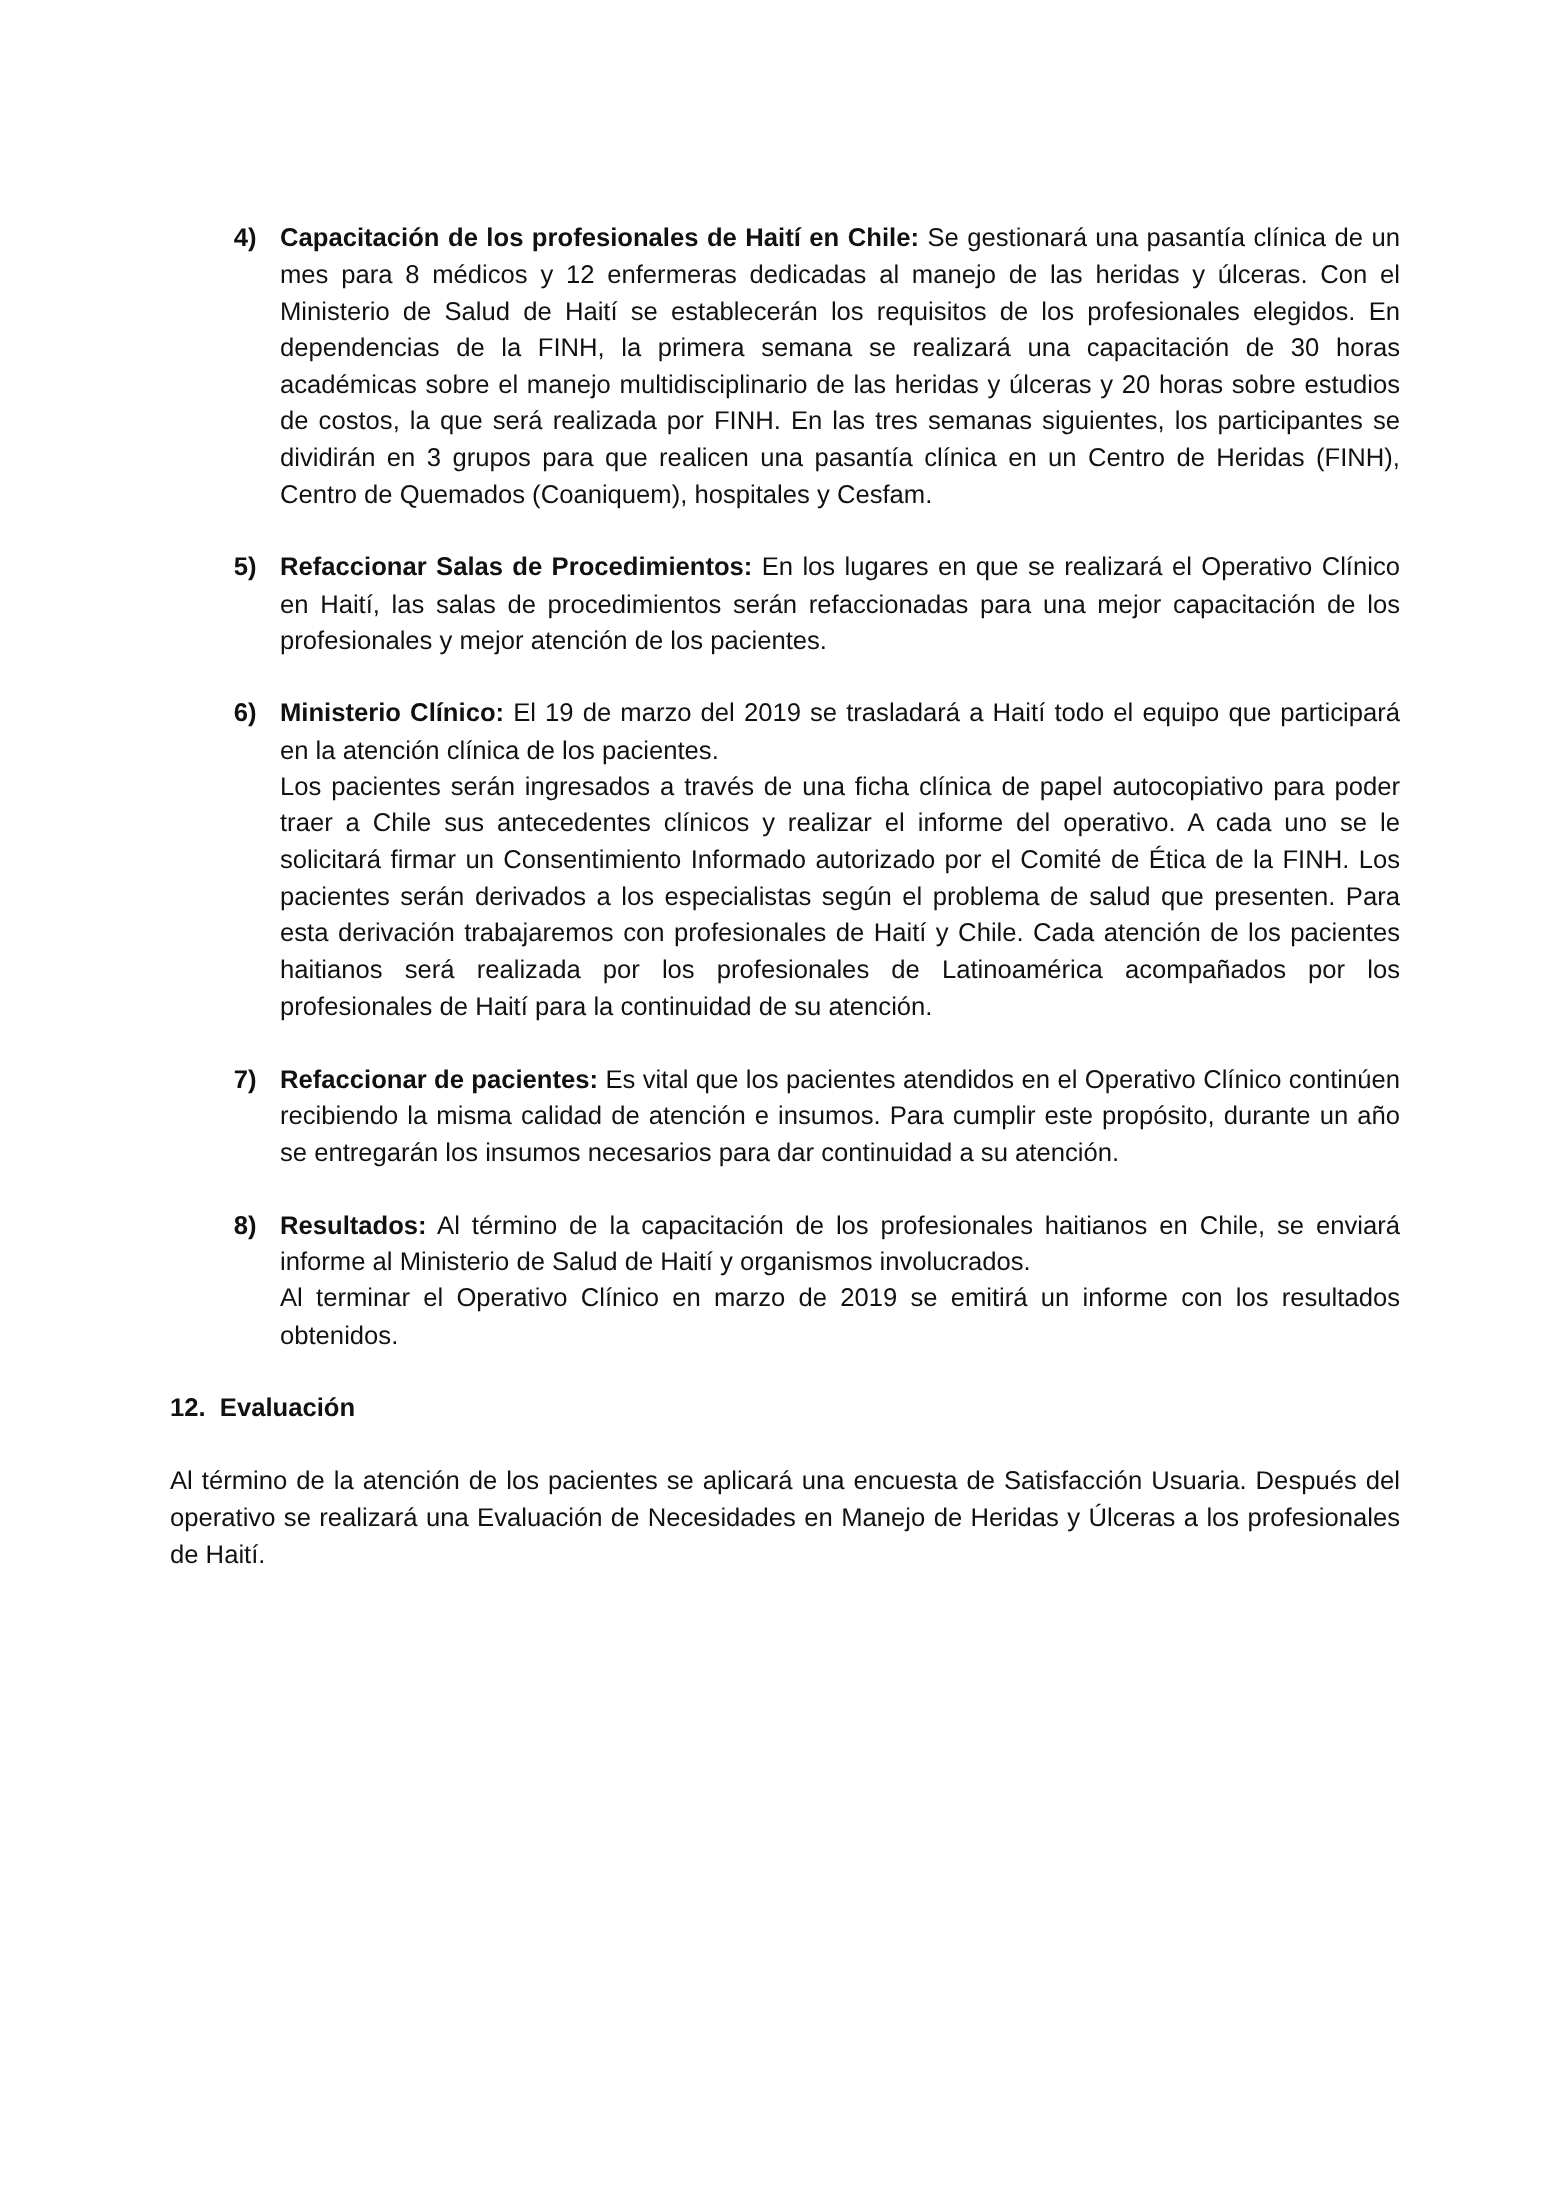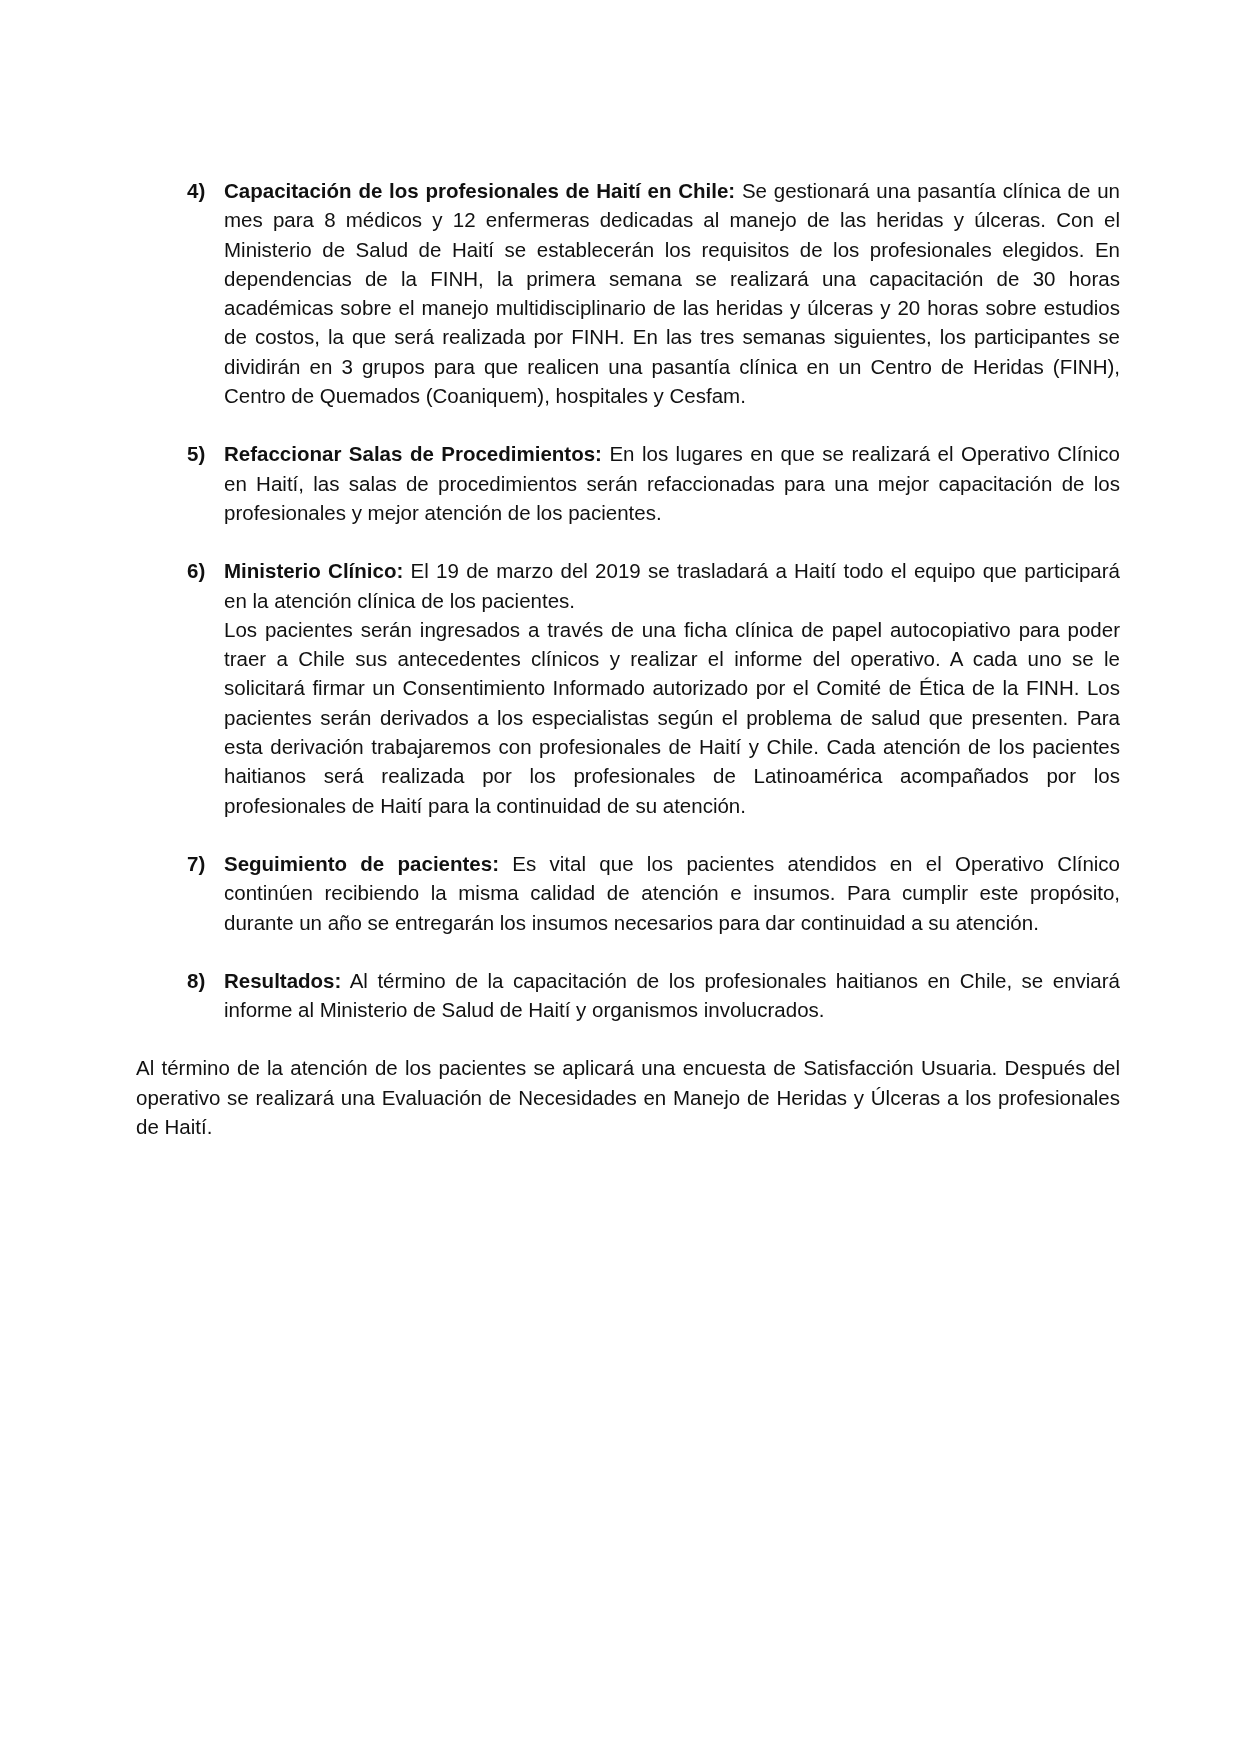--- a/index.html
+++ b/index.html
@@ -33,25 +33,27 @@
   </div>
 
   <div class="item">
     <span class="num">6)</span>
     <p><b>Ministerio Clínico:</b><span> El 19 de marzo del 2019 se trasladará a Haití todo el equipo que participará en la atención clínica de los pacientes.</span></p>
     <p>Los pacientes serán ingresados a través de una ficha clínica de papel autocopiativo para poder traer a Chile sus antecedentes clínicos y realizar el informe del operativo. A cada uno se le solicitará firmar un Consentimiento Informado autorizado por el Comité de Ética de la FINH. Los pacientes serán derivados a los especialistas según el problema de salud que presenten. Para esta derivación trabajaremos con profesionales de Haití y Chile. Cada atención de los pacientes haitianos será realizada por los profesionales de Latinoamérica acompañados por los profesionales de Haití para la continuidad de su atención.</p>
   </div>
 
   <div class="item">
     <span class="num">7)</span>
-    <p><b>Seguimiento de pacientes:</b><span> Es vital que los pacientes atendidos en el Operativo Clínico continúen recibiendo la misma calidad de atención e insumos. Para cumplir este propósito, durante un año se entregarán los insumos necesarios para dar continuidad a su atención.</span></p>
+    <p><b>Refaccionar de pacientes:</b><span> Es vital que los pacientes atendidos en el Operativo Clínico continúen recibiendo la misma calidad de atención e insumos. Para cumplir este propósito, durante un año se entregarán los insumos necesarios para dar continuidad a su atención.</span></p>
   </div>
 
   <div class="item">
     <span class="num">8)</span>
     <p><b>Resultados:</b><span> Al término de la capacitación de los profesionales haitianos en Chile, se enviará informe al Ministerio de Salud de Haití y organismos involucrados.</span></p>
+    <p>Al terminar el Operativo Clínico en marzo de 2019 se emitirá un informe con los resultados obtenidos.</p>
   </div>
 
   <div style="margin-left:-14px; width:984px;">
+    <p class="section-title" style="white-space:pre;">12.  Evaluación</p>
     <p class="body-p">Al término de la atención de los pacientes se aplicará una encuesta de Satisfacción Usuaria. Después del operativo se realizará una Evaluación de Necesidades en Manejo de Heridas y Úlceras a los profesionales de Haití.</p>
   </div>
 
 </div>
 
 </body></html>

